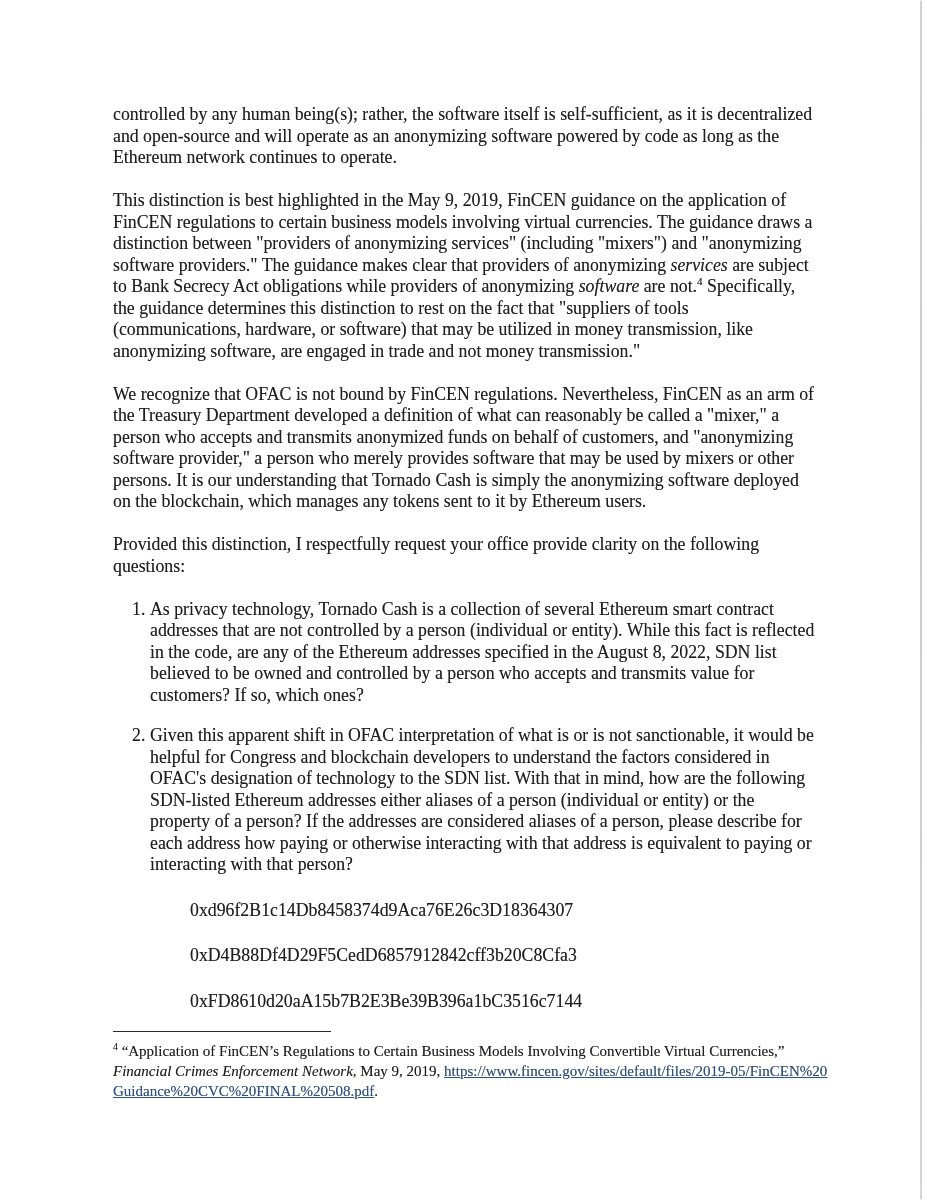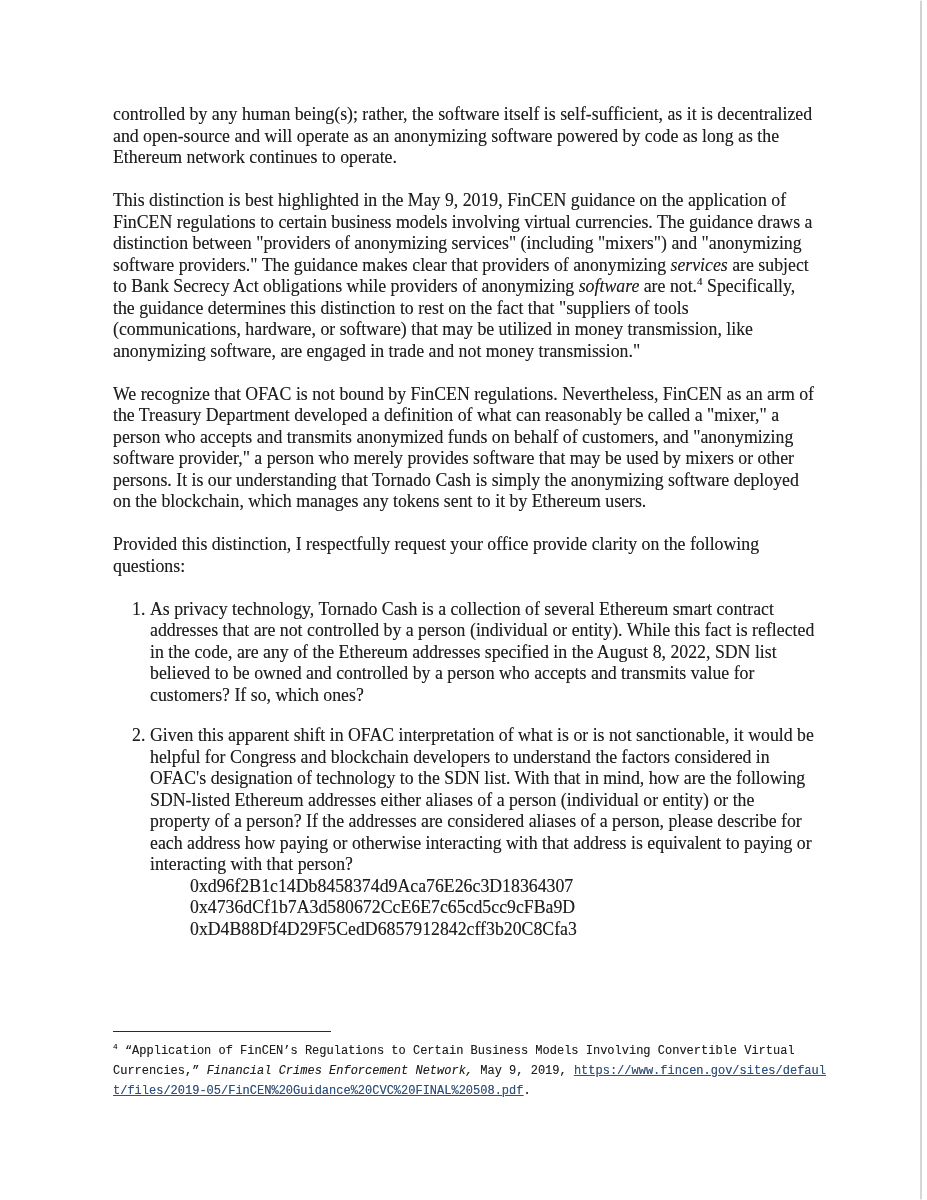--- a/index.html
+++ b/index.html
@@ -39,30 +39,29 @@
     position: relative;
     padding-left: 37px;
     margin: 0 0 19px 0;
   }
   .list-number {
     position: absolute;
     left: 19px;
     top: 0;
   }
   .address-block { margin: 0; }
-  .address-line { padding-left: 40px; }
+  .address-line { padding-left: 40px; margin-top: 24px; }
   .footnote {
     position: absolute;
     left: 113px;
     top: 1031px;
     width: 716px;
-    font-size: 12px;
+    font-size: 15px;
     line-height: 20.2px;
     text-shadow: 0 0 0.4px rgba(45,45,45,0.5);
-    font-family: Liberation Mono, monospace;
   }
   .footnote-rule {
     width: 218px;
     border: 0;
     border-top: 1.7px solid #2b2b2b;
     margin: 0 0 9px 0;
   }
   .footnote .sup { font-size: 0.65em; }
   .doc-link {
     color: #2a5183;
@@ -86,22 +85,22 @@
     <div>
         <p class="doc-para"><span class="">controlled by any human being(s); rather, the software itself is self-sufficient, as it is decentralized and open-source and will operate as an anonymizing software powered by code as long as the Ethereum network continues to operate.</span></p>
         <p class="doc-para"><span class="">This distinction is best highlighted in the May 9, 2019, FinCEN guidance on the application of FinCEN regulations to certain business models involving virtual currencies. The guidance draws a distinction between "providers of anonymizing services" (including "mixers") and "anonymizing software providers." The guidance makes clear that providers of anonymizing </span><span class="it">services</span><span class=""> are subject to Bank Secrecy Act obligations while providers of anonymizing </span><span class="it">software</span><span class=""> are not.</span><span class="sup">4</span><span class=""> Specifically, the guidance determines this distinction to rest on the fact that "suppliers of tools (communications, hardware, or software) that may be utilized in money transmission, like anonymizing software, are engaged in trade and not money transmission."</span></p>
         <p class="doc-para"><span class="">We recognize that OFAC is not bound by FinCEN regulations. Nevertheless, FinCEN as an arm of the Treasury Department developed a definition of what can reasonably be called a "mixer," a person who accepts and transmits anonymized funds on behalf of customers, and "anonymizing software provider," a person who merely provides software that may be used by mixers or other persons. It is our understanding that Tornado Cash is simply the anonymizing software deployed on the blockchain, which manages any tokens sent to it by Ethereum users.</span></p>
         <p class="doc-para"><span class="">Provided this distinction, I respectfully request your office provide clarity on the following questions:</span></p>
       </div>
     <div>
         <div class="list-item"><span class="list-number">1.</span><span><span class="">As privacy technology, Tornado Cash is a collection of several Ethereum smart contract addresses that are not controlled by a person (individual or entity). While this fact is reflected in the code, are any of the Ethereum addresses specified in the August 8, 2022, SDN list believed to be owned and controlled by a person who accepts and transmits value for customers? If so, which ones?</span></span></div>
         <div class="list-item"><span class="list-number">2.</span><span><span class="">Given this apparent shift in OFAC interpretation of what is or is not sanctionable, it would be helpful for Congress and blockchain developers to understand the factors considered in OFAC's designation of technology to the SDN list. With that in mind, how are the following SDN-listed Ethereum addresses either aliases of a person (individual or entity) or the property of a person? If the addresses are considered aliases of a person, please describe for each address how paying or otherwise interacting with that address is equivalent to paying or interacting with that person?</span></span><div class="address-block">
             <div class="address-line">0xd96f2B1c14Db8458374d9Aca76E26c3D18364307</div>
-            <div class="address-line">0x4736dCf1b7A3d580672CcE6E7c65cd5cc9cFBa9D</div>
             <div class="address-line">0xD4B88Df4D29F5CedD6857912842cff3b20C8Cfa3</div>
+            <div class="address-line">0xFD8610d20aA15b7B2E3Be39B396a1bC3516c7144</div>
           </div></div>
       </div>
   </div>
   <div class="footnote">
     <hr class="footnote-rule">
     <div><span class="sup">4</span><span class=""> “Application of FinCEN’s Regulations to Certain Business Models Involving Convertible Virtual Currencies,” </span><span class="it">Financial Crimes Enforcement Network,</span><span class=""> May 9, 2019, </span><a href="#" class="doc-link">https://www.fincen.gov/sites/default/files/2019-05/FinCEN%20Guidance%20CVC%20FINAL%20508.pdf</a><span class="">.</span></div>
   </div>
   <div class="scan-line"></div>
 </div>
 

